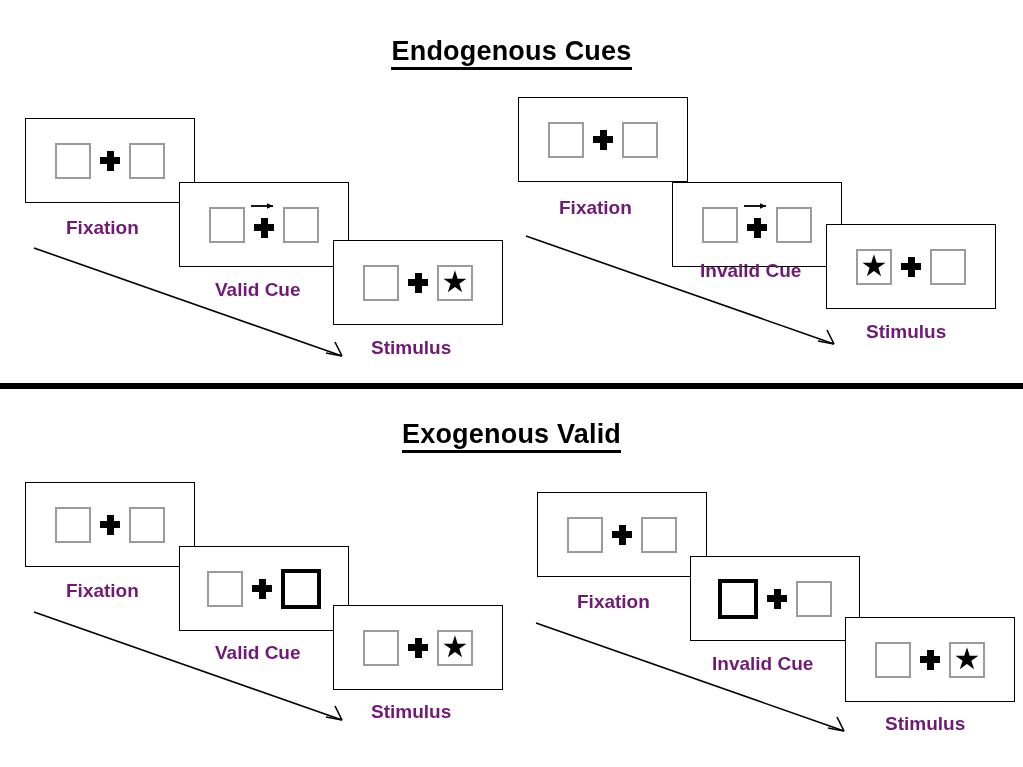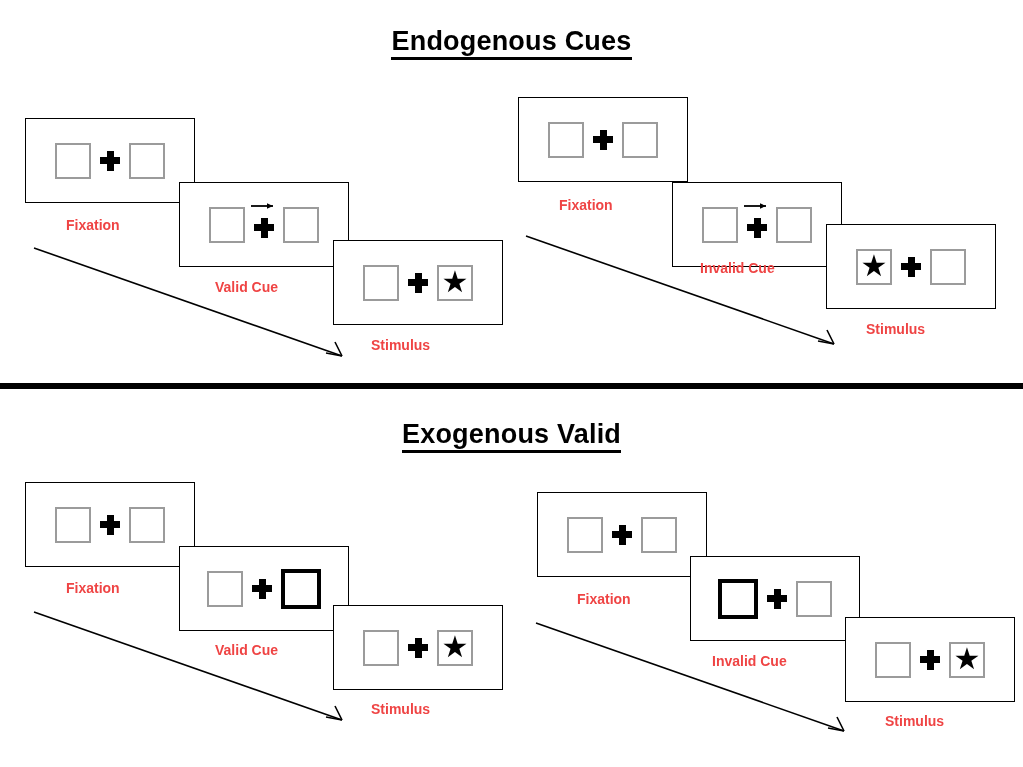--- a/index.html
+++ b/index.html
@@ -124,37 +124,37 @@
     left: 50%;
     transform: translateX(-50%);
     width: 30px;
     height: 10px;
     overflow: visible;
   }
 
   
   .caption {
     position: absolute;
-    font-size: 14px;
+    font-size: 19px;
     font-weight: bold;
     white-space: nowrap;
-    color: #ef4444;
+    color: #701a75;
   }
 
   
   .time-arrow {
     position: absolute;
     overflow: visible;
     pointer-events: none;
   }
 </style>
 </head>
 <body>
 
-<div class="section-title" style="top:26px;">
+<div class="section-title" style="top:36px;">
   <span>Endogenous Cues</span>
 </div>
 
 <div class="sequence">
 
   <svg class="time-arrow" style="left:30px; top:240px; width:330px; height:130px;" viewBox="0 0 330 130">
     <line x1="4" y1="8" x2="312" y2="116" stroke="#000" stroke-width="1.6"></line>
     <path d="M312 116 L296 113 M312 116 L305 102" stroke="#000" stroke-width="1.6" fill="none"></path>
   </svg>
 

